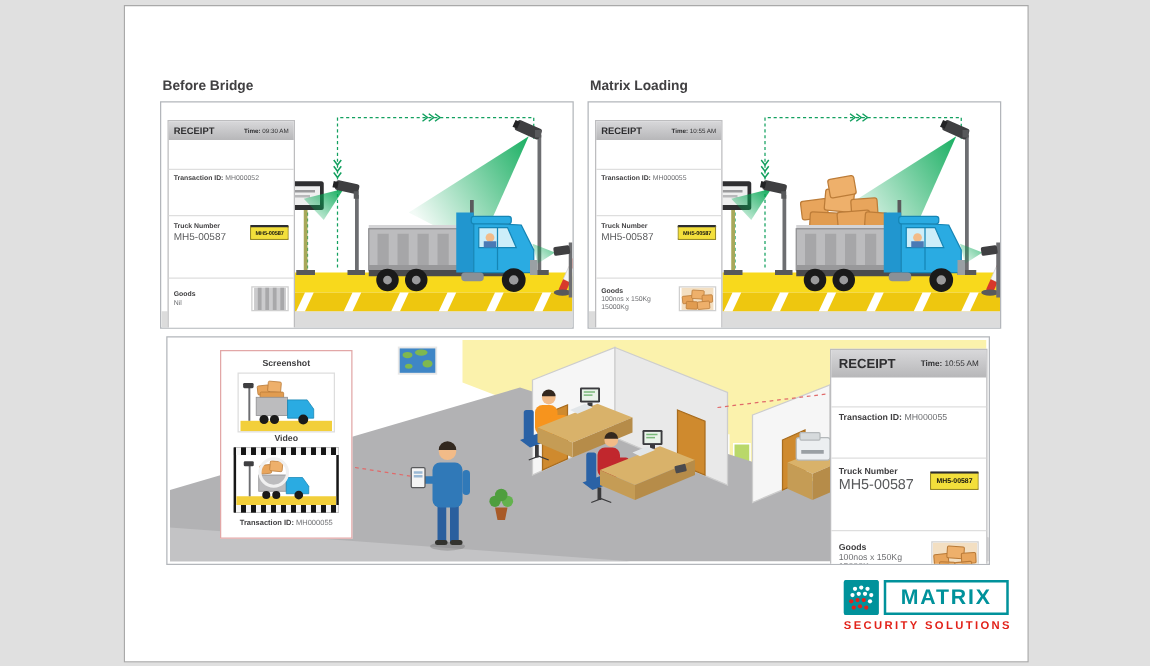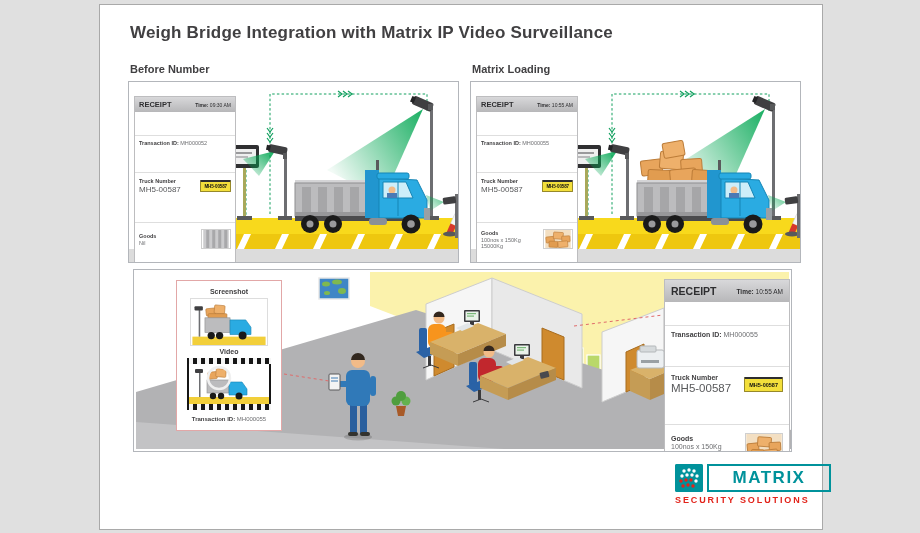--- a/index.html
+++ b/index.html
@@ -59,33 +59,32 @@
   
   .media-card{position:absolute;left:42px;top:10px;width:106px;height:151px;background:#fff;border:1px solid #e2a7a7;display:flex;flex-direction:column;align-items:center;padding:5px 4px;box-sizing:border-box;}
   .media-label{font-size:7px;font-weight:bold;color:#414042;margin:2px 0 3px;}
   .media-thumb{width:76px;height:46px;border:1px solid #ddd;background:#fff;}
   .filmstrip{width:84px;background:#161616;padding:0;}
   .film-bar{height:6px;background-image:repeating-linear-gradient(90deg,#161616 0 2px,#f5f5f5 2px 6px,#161616 6px 8px);}
   .film-frame{height:40px;background:#fff;border-left:2px solid #161616;border-right:2px solid #161616;box-sizing:border-box;}
   .media-trans{font-size:6px;color:#6d6e71;margin-top:6px;white-space:nowrap;}
   .media-trans b{color:#414042;}
   
-  .logo{position:absolute;left:575px;top:459px;width:156px;}
+  .logo{position:absolute;left:575px;top:459px;width:132px;}
   .logo-top{display:flex;align-items:stretch;}
   .logo-icon{width:28px;height:28px;background:#00929b;border-radius:2px;flex:none;display:flex;align-items:center;justify-content:center;}
   .logo-word{flex:1;margin-left:4px;border:2.5px solid #00929b;color:#00929b;font-weight:bold;font-size:17px;letter-spacing:1.5px;display:flex;align-items:center;justify-content:center;font-family:"Liberation Sans",sans-serif;}
   .logo-tag{margin-top:3px;color:#e2231a;font-weight:bold;font-size:9px;letter-spacing:1.9px;white-space:nowrap;}
 </style>
 </head>
 <body>
 
 <div class="page">
 
-  <div class="title">Weigh Bridge Integration with Matrix IP Video Surveillance</div>
-  <div class="sec-label sec-before">Before Number</div>
+  <div class="sec-label sec-before">Before Bridge</div>
   <div class="sec-label sec-after">Matrix Loading</div>
 
   <div class="panel panel-before">
     <svg class="scene scene-empty" viewBox="0 0 329 180" preserveAspectRatio="none">
       <defs>
         <linearGradient id="coneB1" x1="1" y1="0" x2="0" y2="1">
           <stop offset="0" stop-color="#00a651" stop-opacity=".95"></stop>
             <stop offset="1" stop-color="#00a651" stop-opacity=".05"></stop>
         </linearGradient>
         <linearGradient id="coneB2" x1="1" y1="0" x2="0" y2=".6">

